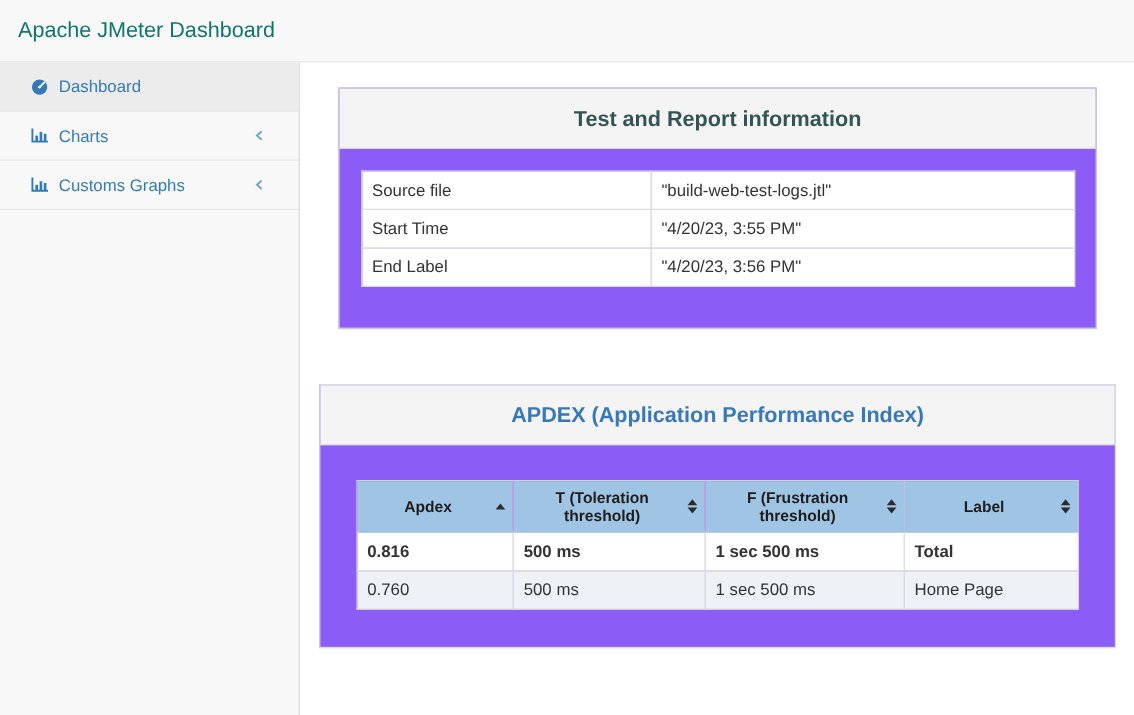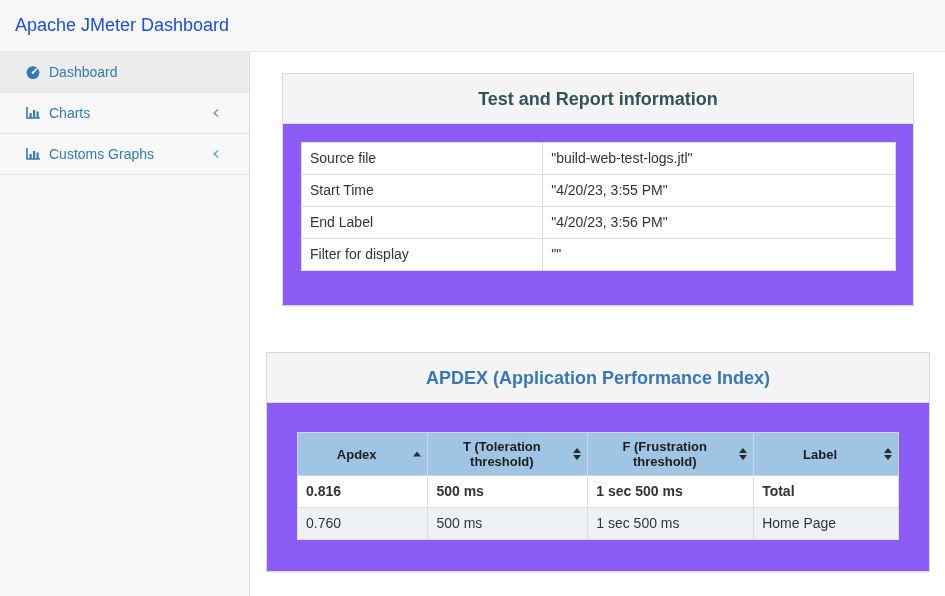--- a/index.html
+++ b/index.html
@@ -14,21 +14,21 @@
 
   
   .navbar {
     position: absolute; top: 0; left: 0; right: 0; height: 52px;
     background: #f8f8f8;
     border-bottom: 1px solid #e7e7e7;
     display: flex; align-items: center;
     padding: 0 15px;
     z-index: 5;
   }
-  .brand { font-size: 18px; color: #1d4ed8; }
+  .brand { font-size: 18px; color: #0f766e; }
 
   
   .sidebar {
     position: absolute; top: 52px; left: 0; bottom: 0; width: 250px;
     background: #f8f8f8;
     border-right: 1px solid #ddd;
   }
   .side-item {
     display: flex; align-items: center;
     height: 41px; padding: 0 24px;
@@ -180,24 +180,20 @@
             <td>"build-web-test-logs.jtl"</td>
           </tr>
           <tr>
             <td class="lbl">Start Time</td>
             <td>"4/20/23, 3:55 PM"</td>
           </tr>
           <tr>
             <td class="lbl">End Label</td>
             <td>"4/20/23, 3:56 PM"</td>
           </tr>
-          <tr>
-            <td class="lbl">Filter for display</td>
-            <td>""</td>
-          </tr>
         </tbody>
       </table>
     </div>
   </section>
 
   <section class="panel apdex-panel">
     <div class="panel-heading">
       <h2 class="panel-title">APDEX (Application Performance Index)</h2>
     </div>
     <div class="apdex-body">

